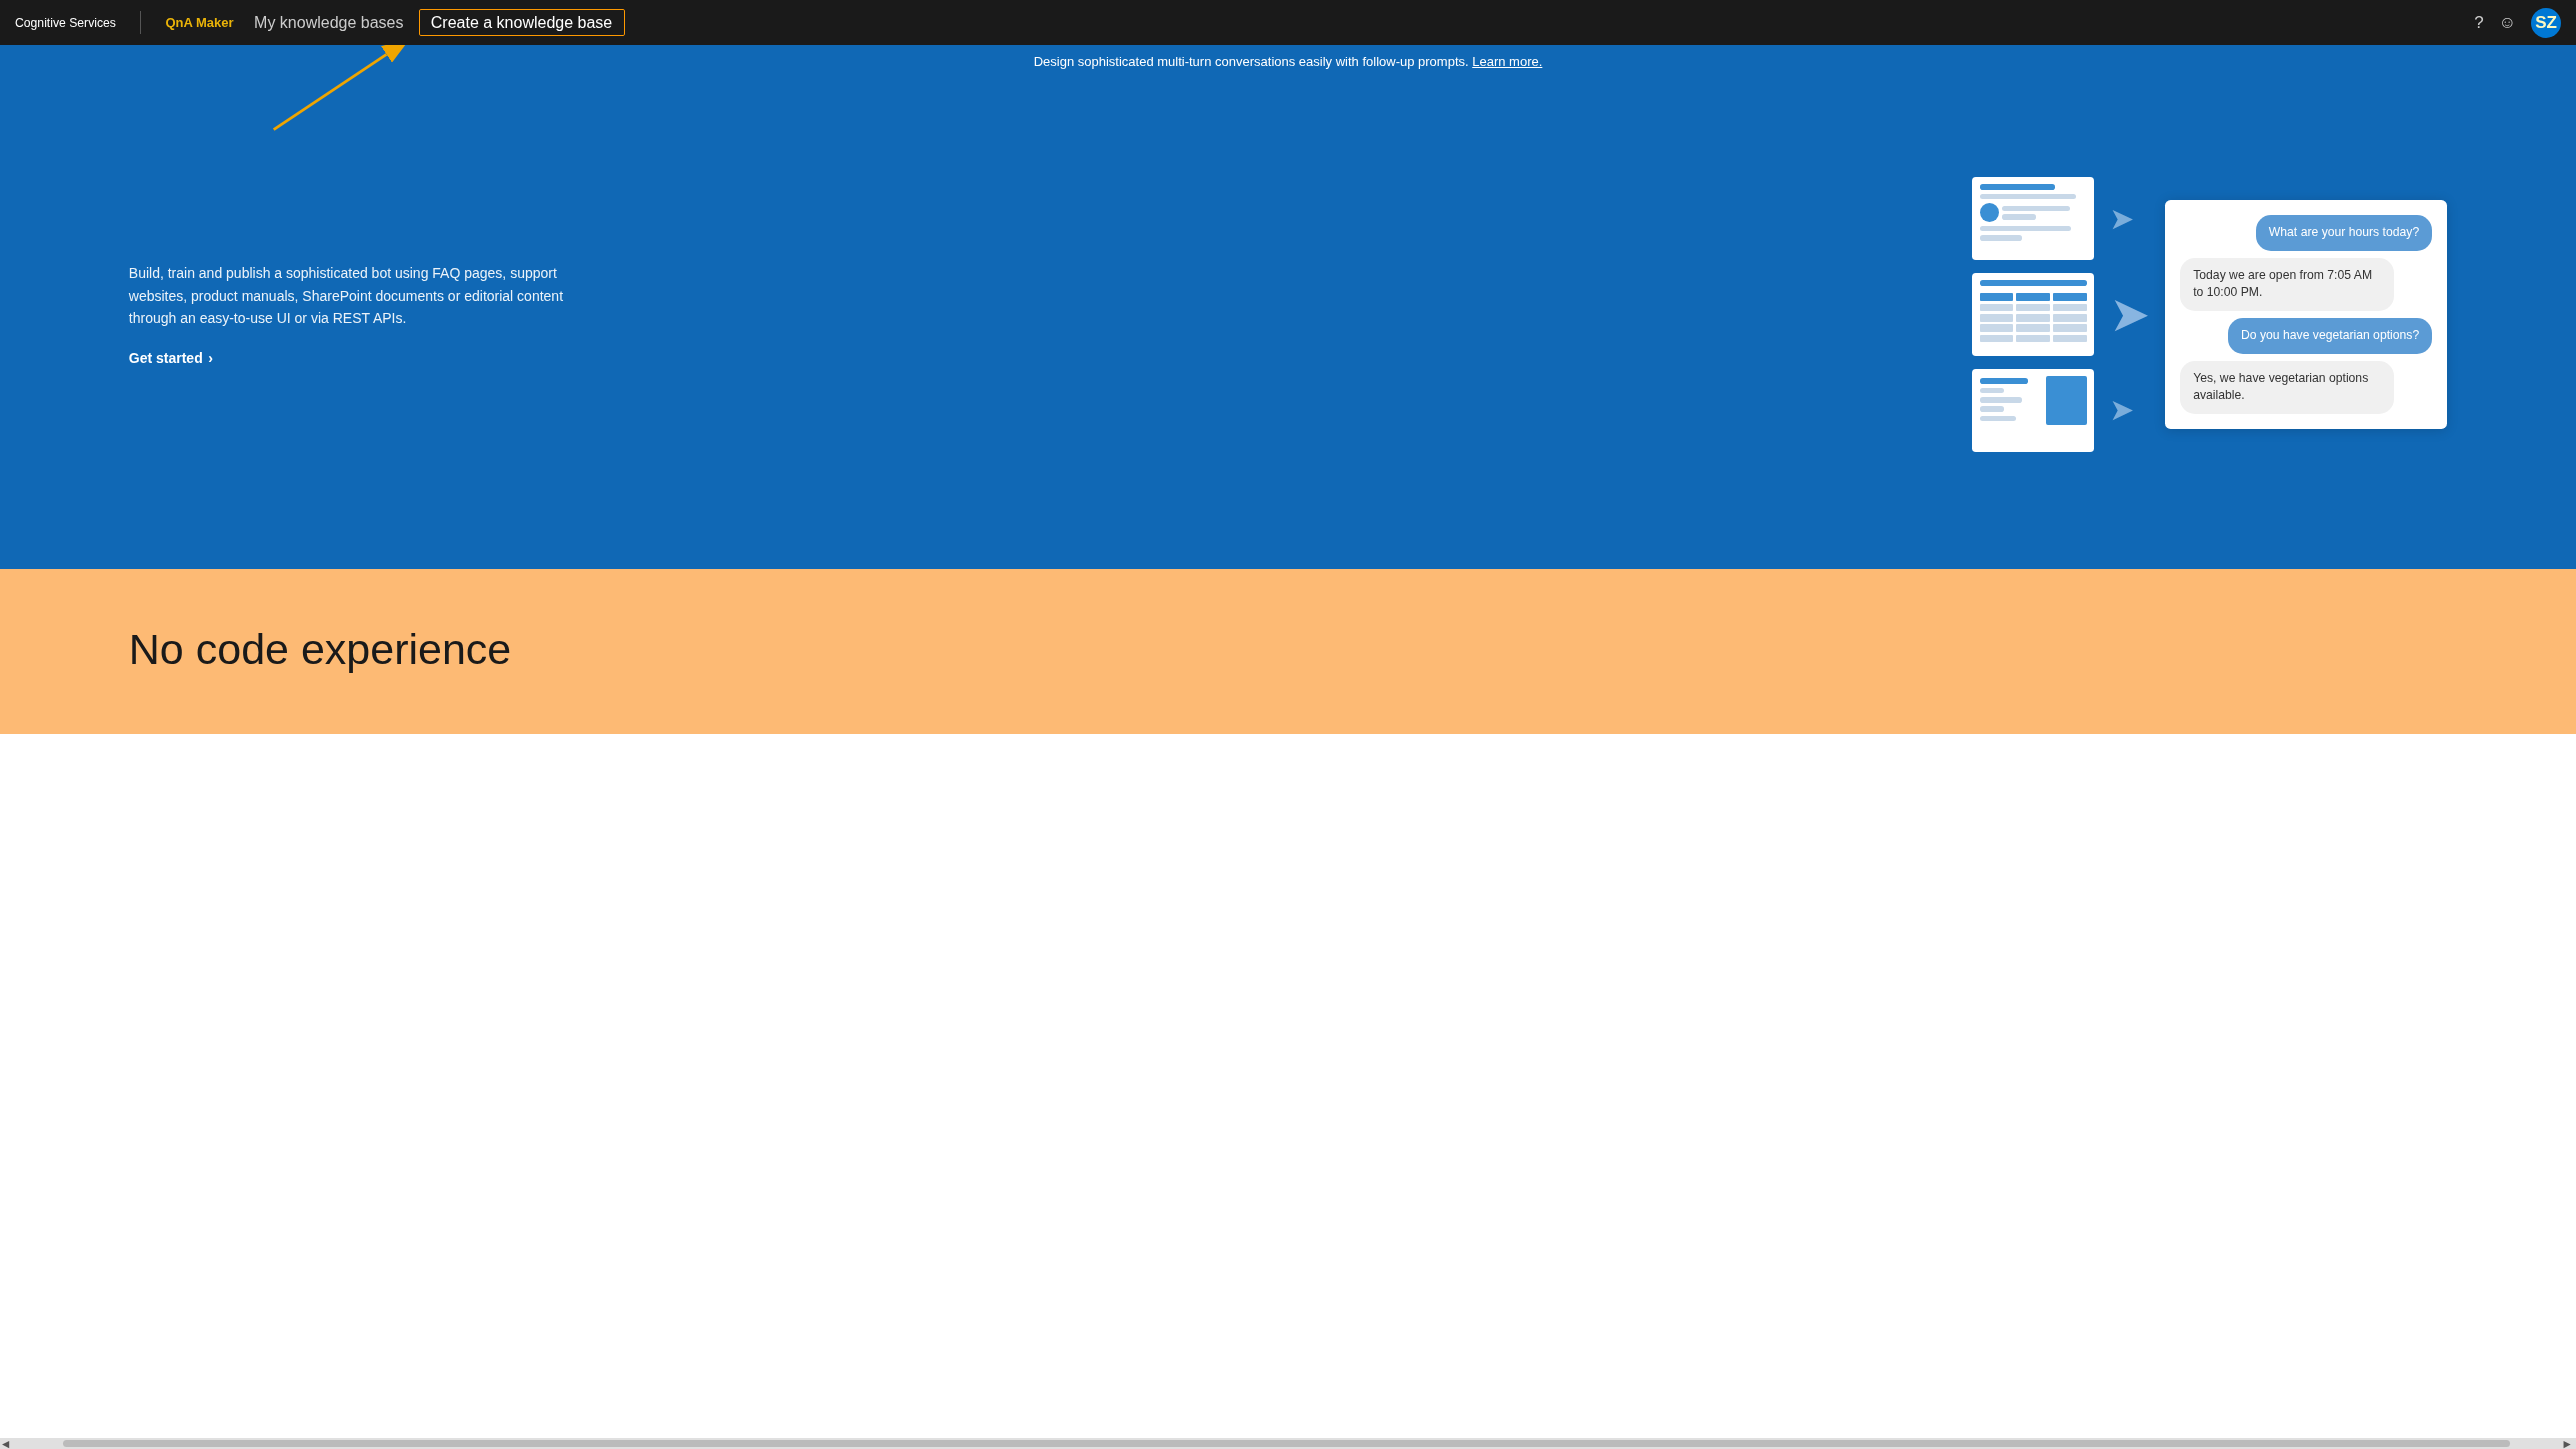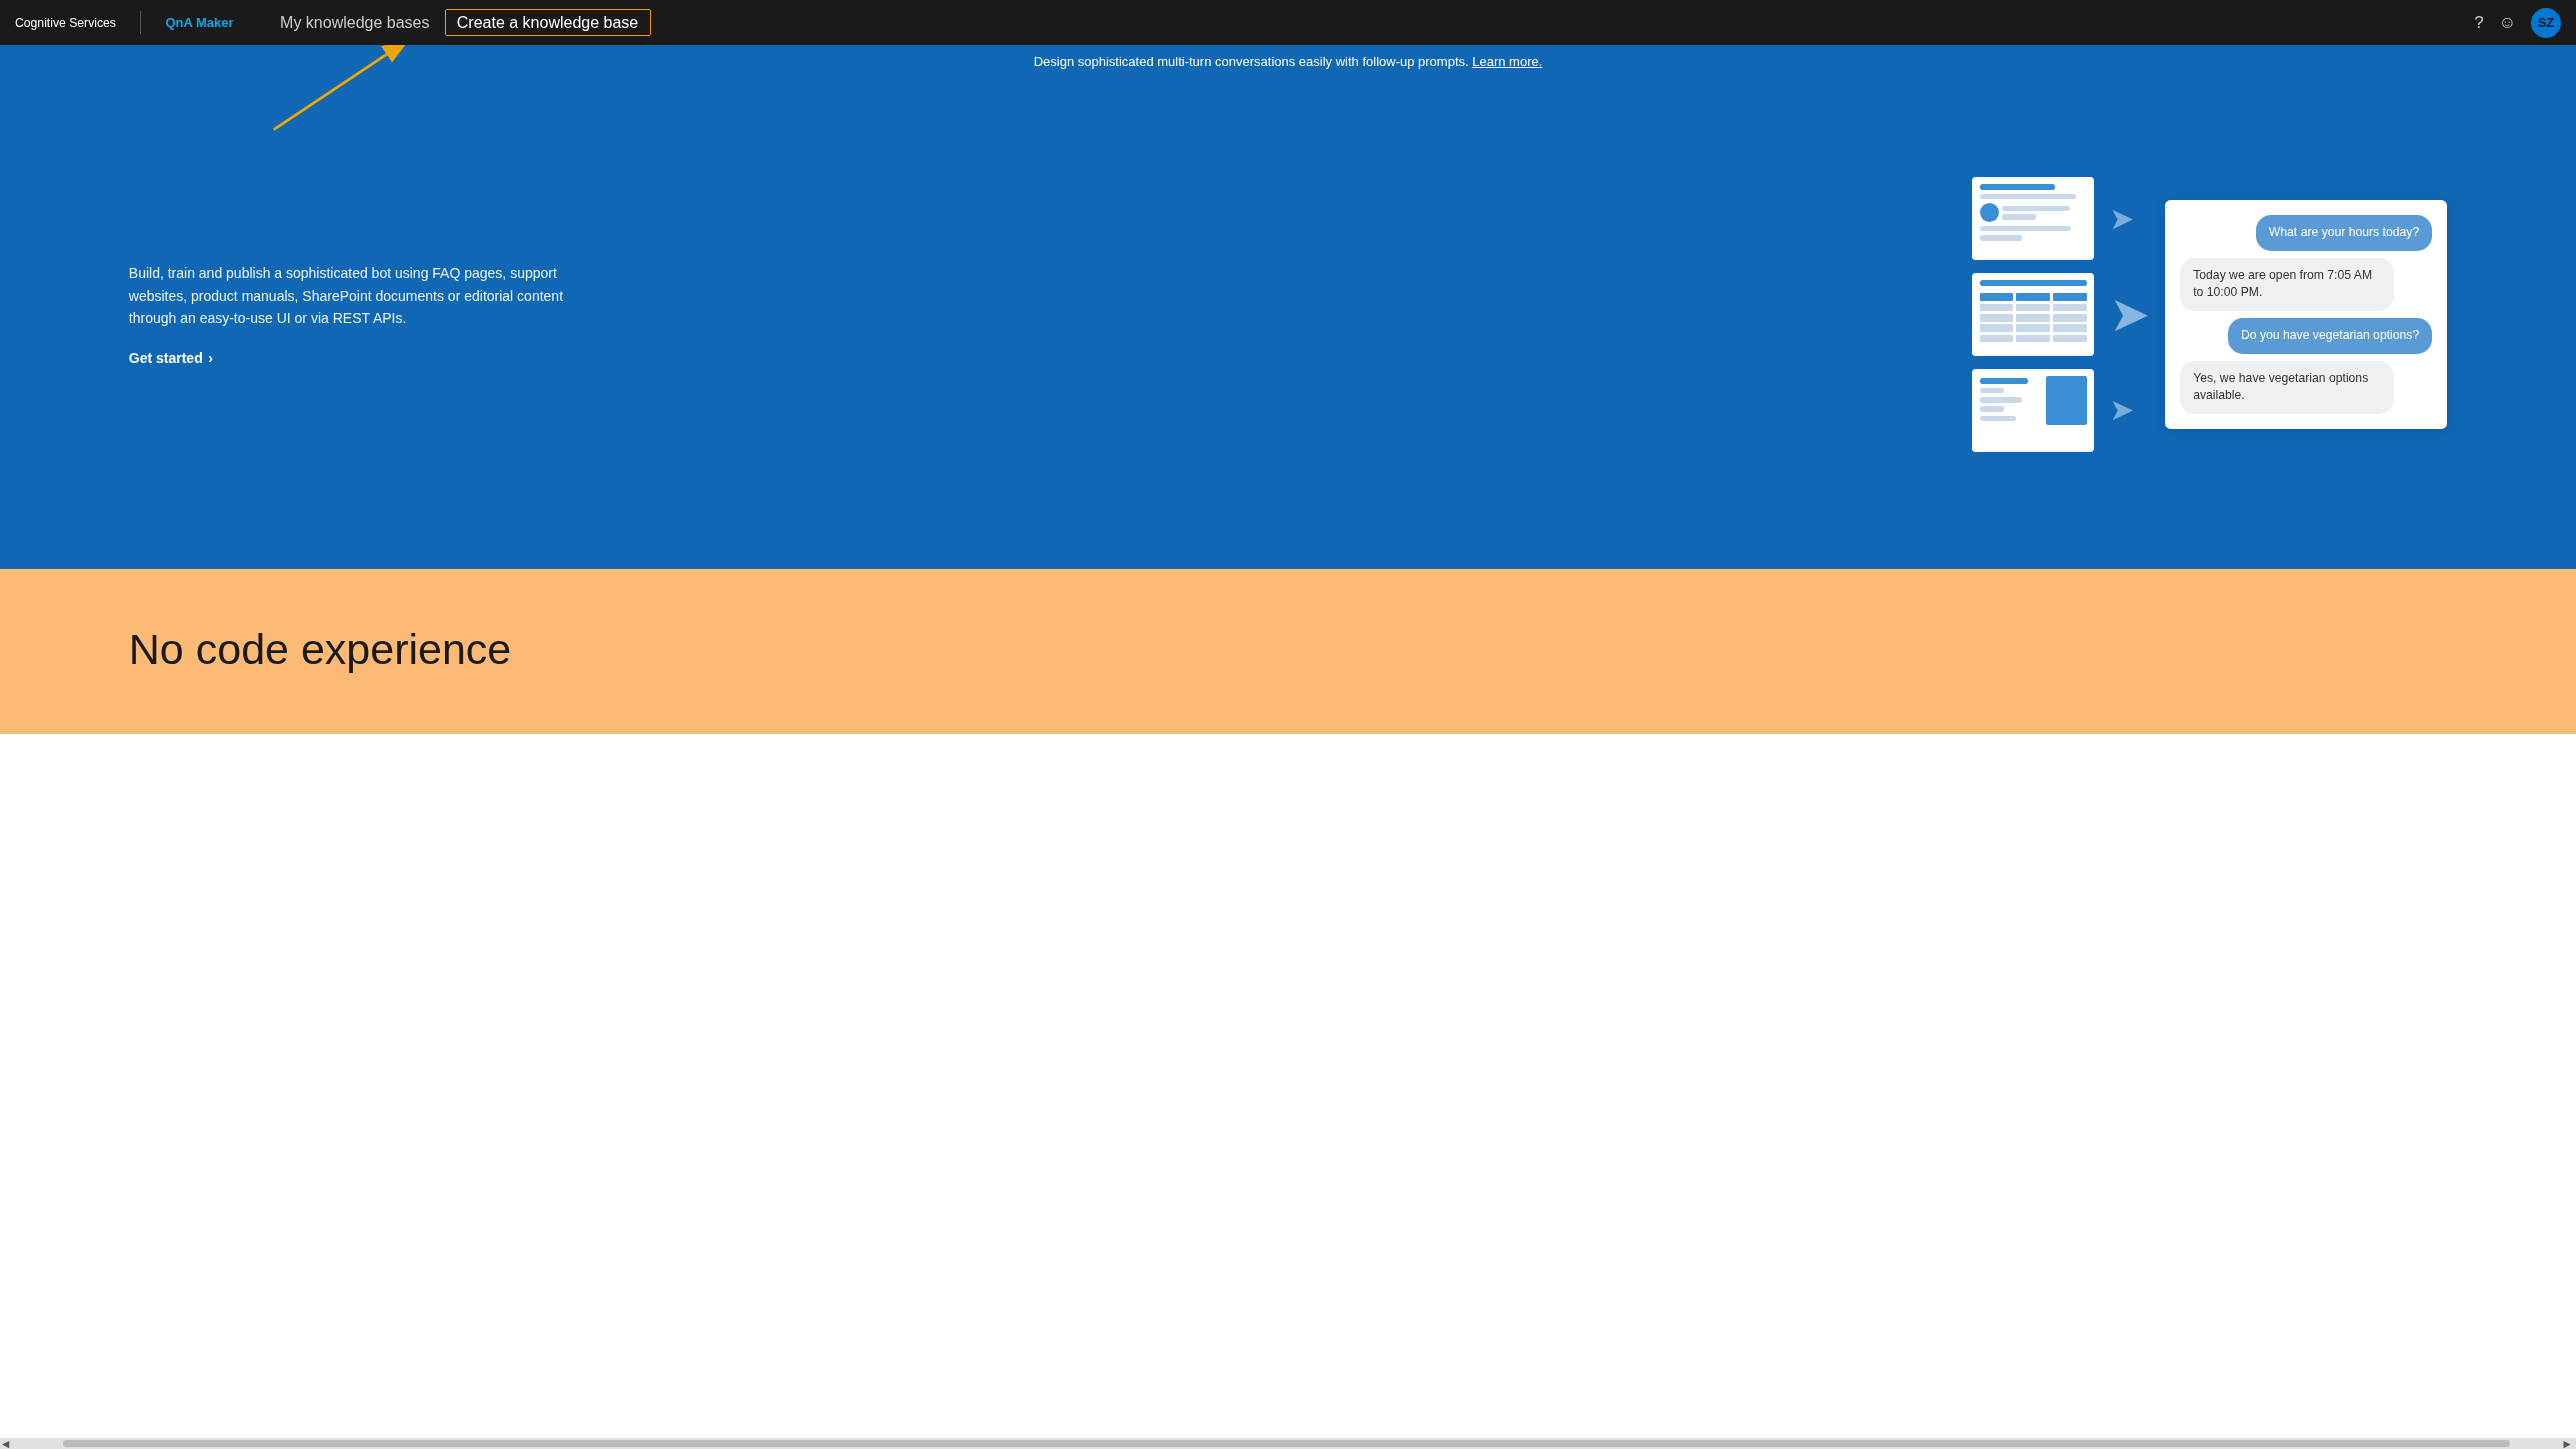--- a/index.html
+++ b/index.html
@@ -25,22 +25,21 @@
     }
     .navbar-divider {
       width: 0.9px;
       height: 22.6px;
       background: #555;
       margin-right: 11.3px;
     }
     .navbar-product {
       font-size: 13px;
       font-weight: 600;
-      color: #0ea5e9;
-      margin-right: 26px;
+      color: #eab308;
       white-space: nowrap;
     }
     .navbar-links {
       display: flex;
       align-items: center;
       gap: 7.5px;
       flex: 1;
     }
     .navbar-link {
       font-size: 16px;
@@ -65,25 +64,25 @@
     .navbar-icon {
       color: #ccc;
       font-size: 17px;
       cursor: pointer;
     }
     .navbar-avatar {
       width: 30px;
       height: 30px;
       border-radius: 50%;
       background: #0078d4;
-      color: #0f172a;
+      color: #fef9c3;
       display: flex;
       align-items: center;
       justify-content: center;
-      font-size: 13px;
+      font-size: 17px;
       font-weight: 600;
       cursor: pointer;
     }
 
     
     .announcement-banner {
       background: #1068b5;
       color: #fff;
       text-align: center;
       padding: 9.4px 15px;

